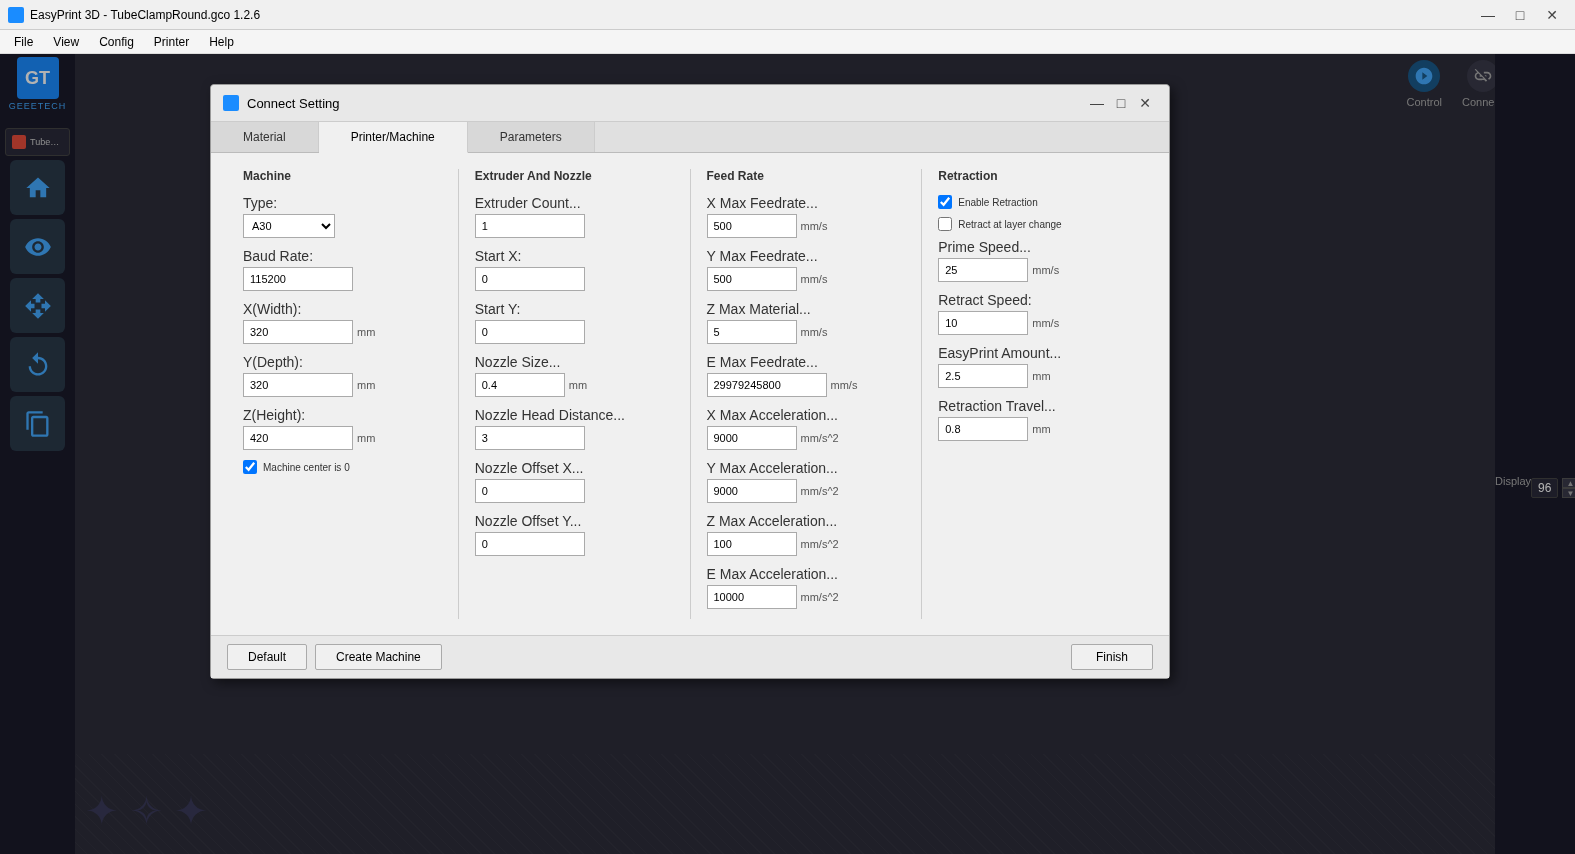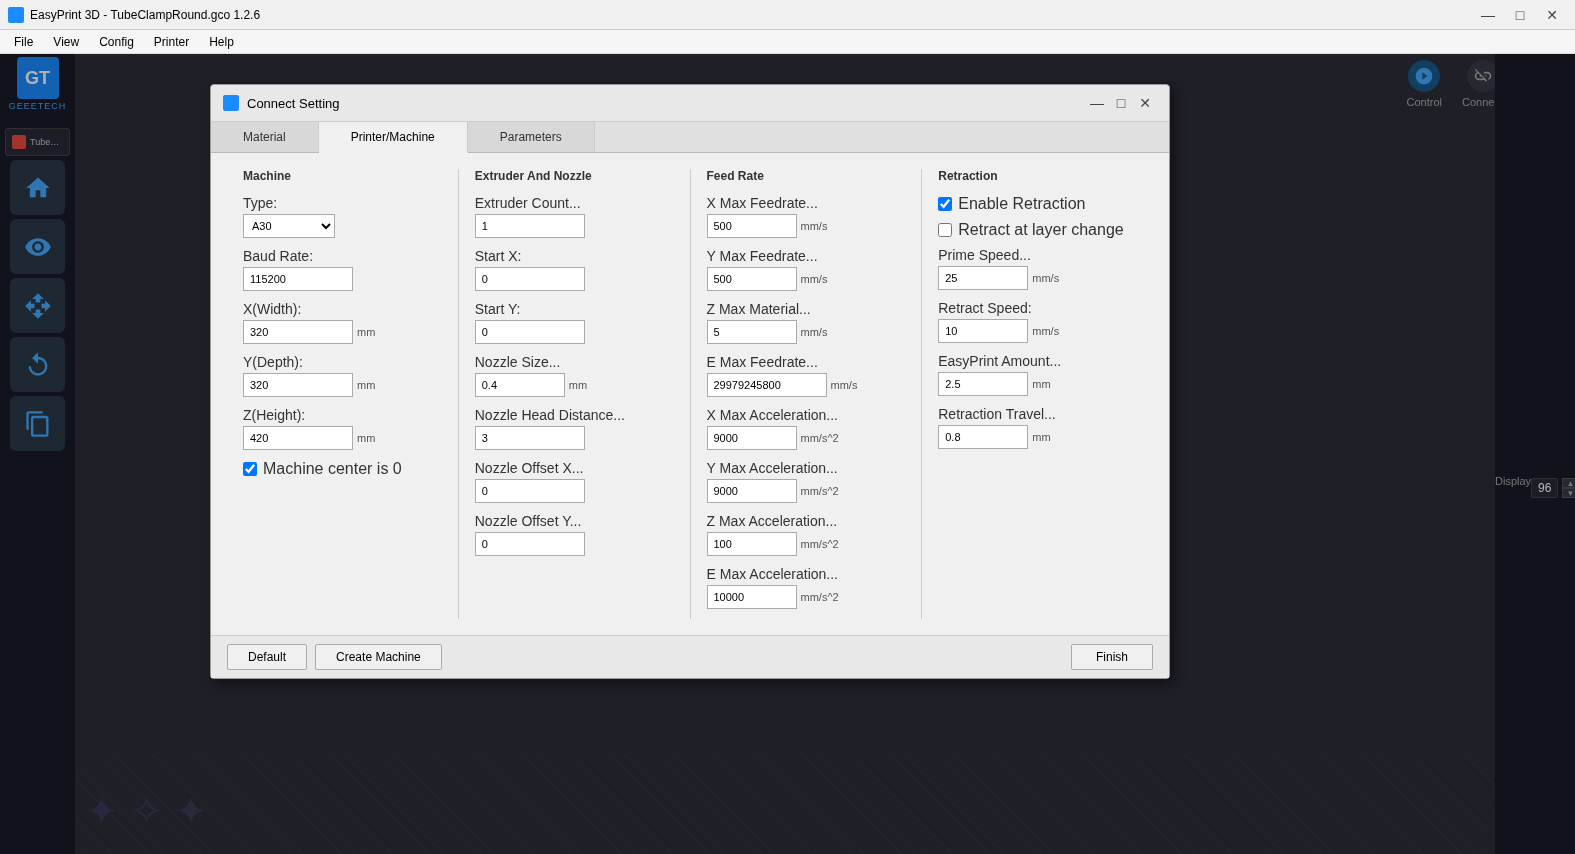--- a/index.html
+++ b/index.html
@@ -401,21 +401,21 @@
       display: flex;
       align-items: center;
       gap: 6px;
       margin-bottom: 8px;
     }
     .checkbox-row input[type="checkbox"] {
       width: 14px; height: 14px;
       cursor: pointer;
     }
     .checkbox-label {
-      font-size: 16px;
+      font-size: 10px;
       color: #333;
     }
 
     
     .dialog-footer {
       padding: 8px 16px;
       background: #e8e8e8;
       border-top: 1px solid #ccc;
       display: flex;
       gap: 8px;

